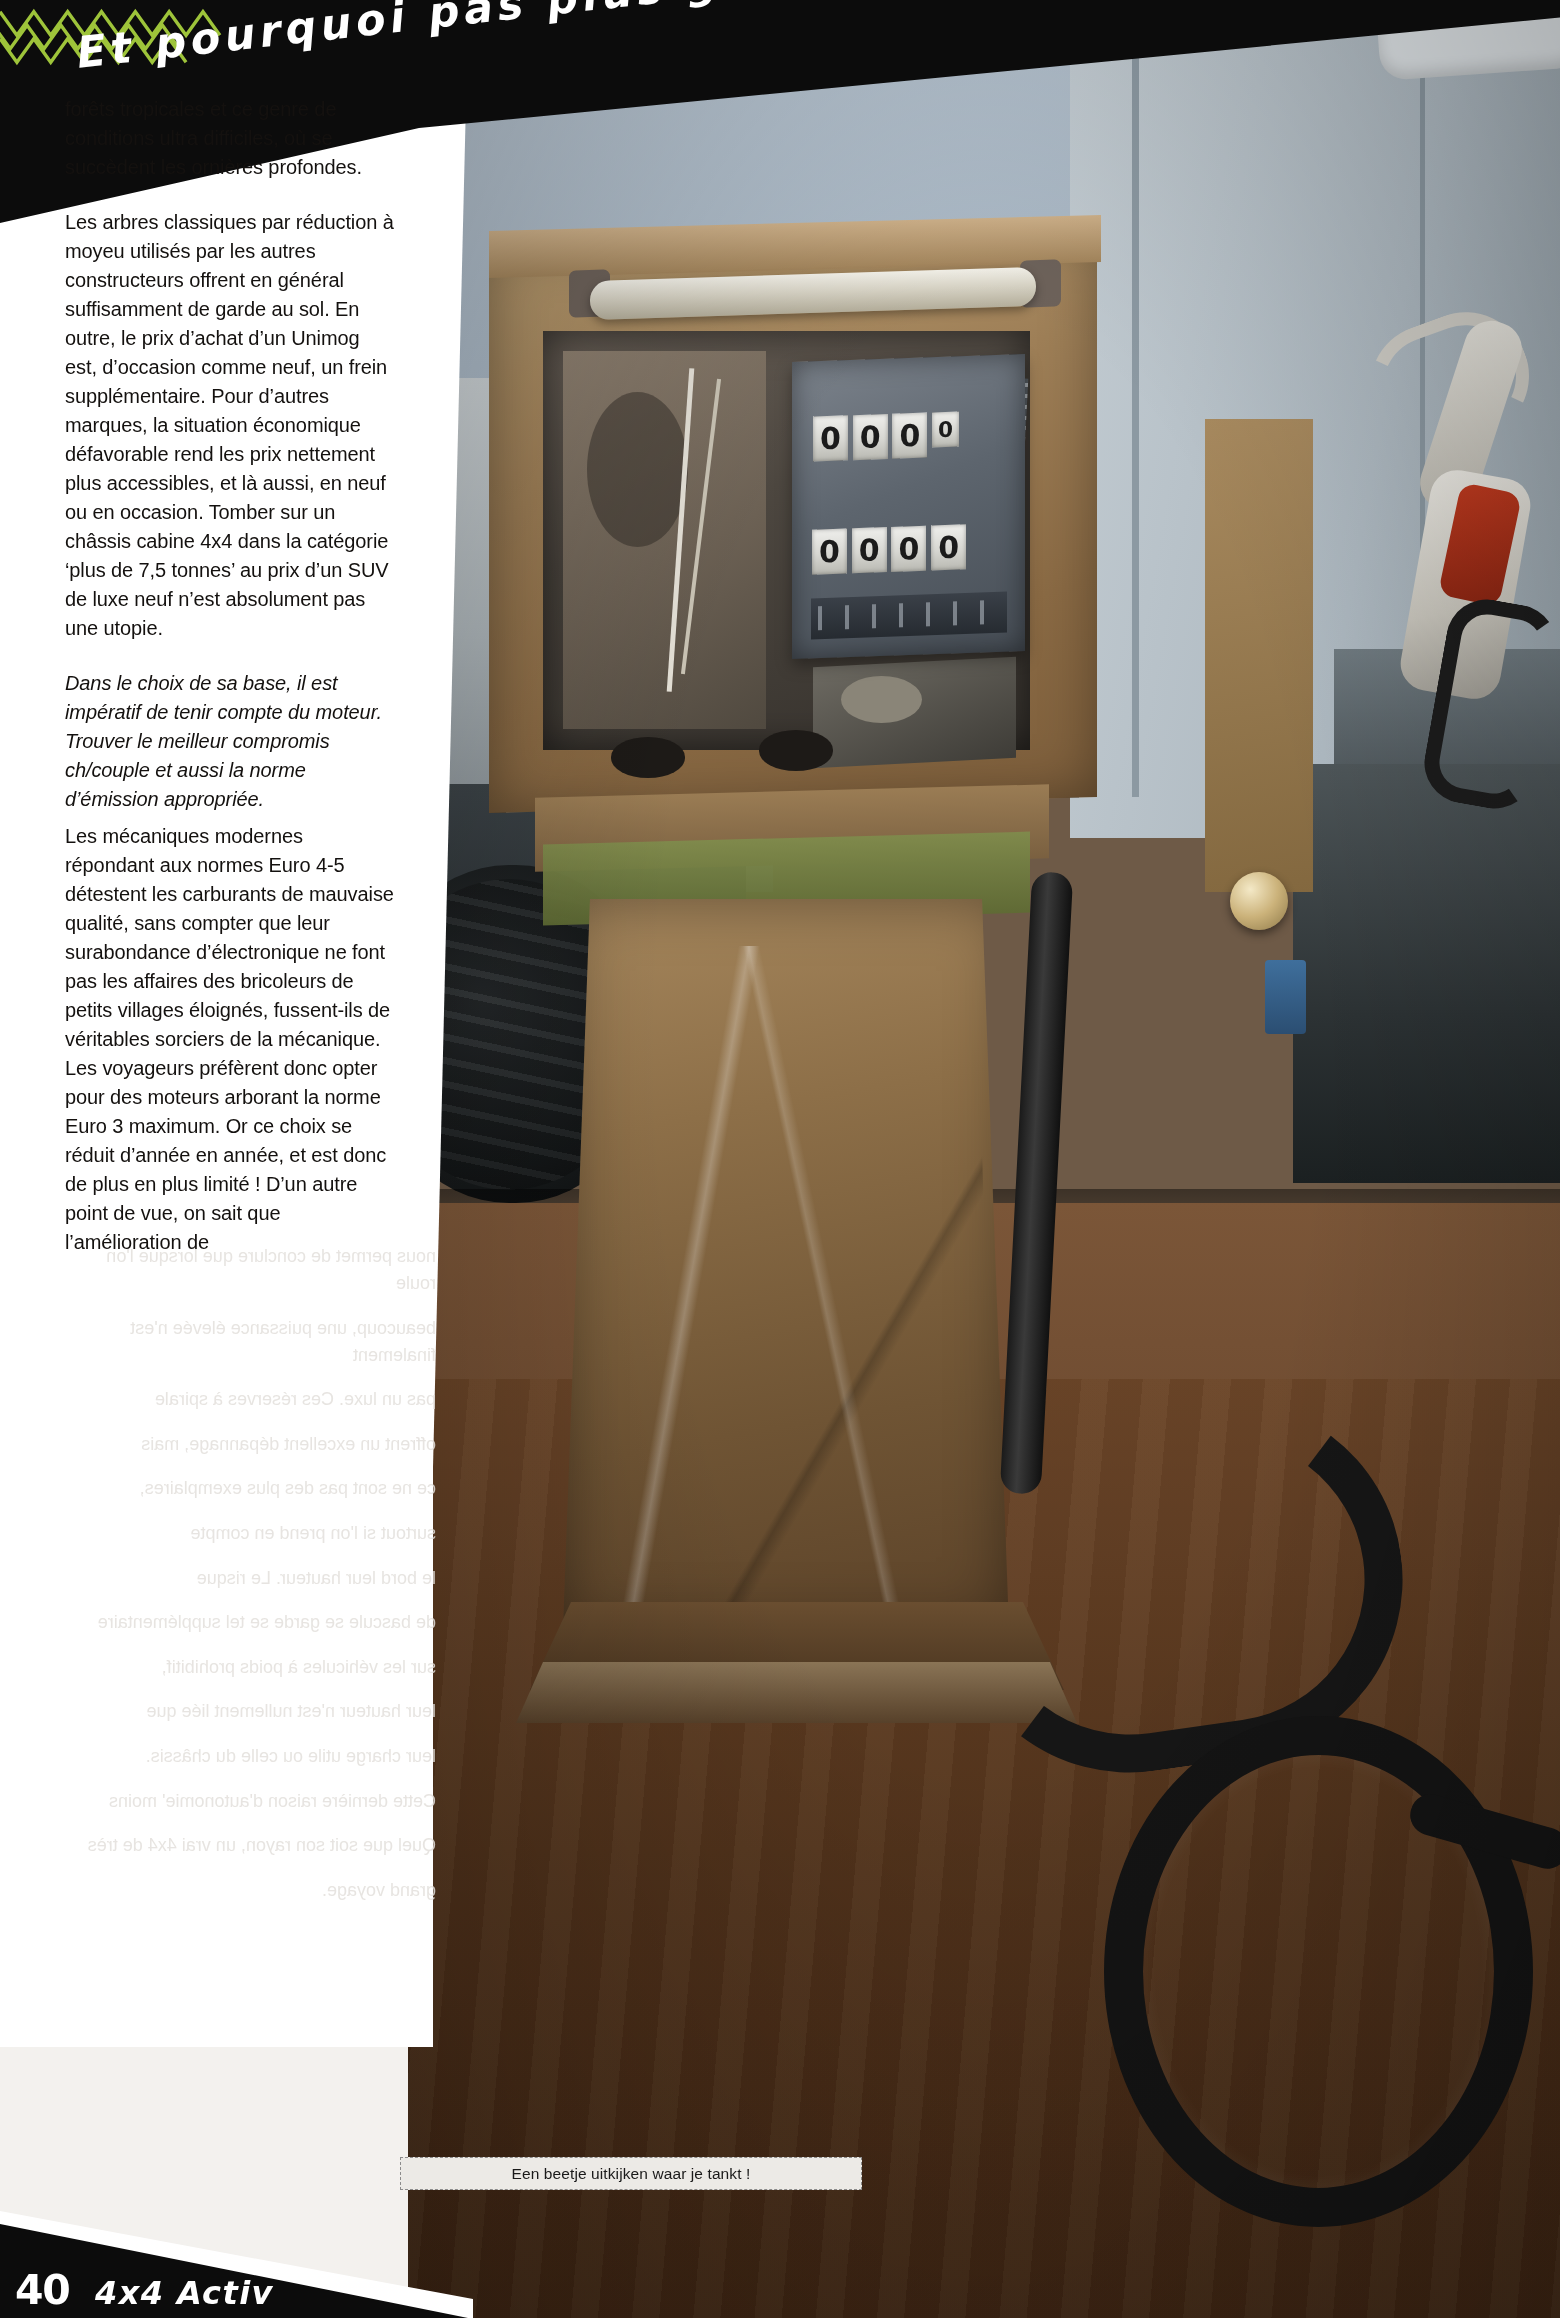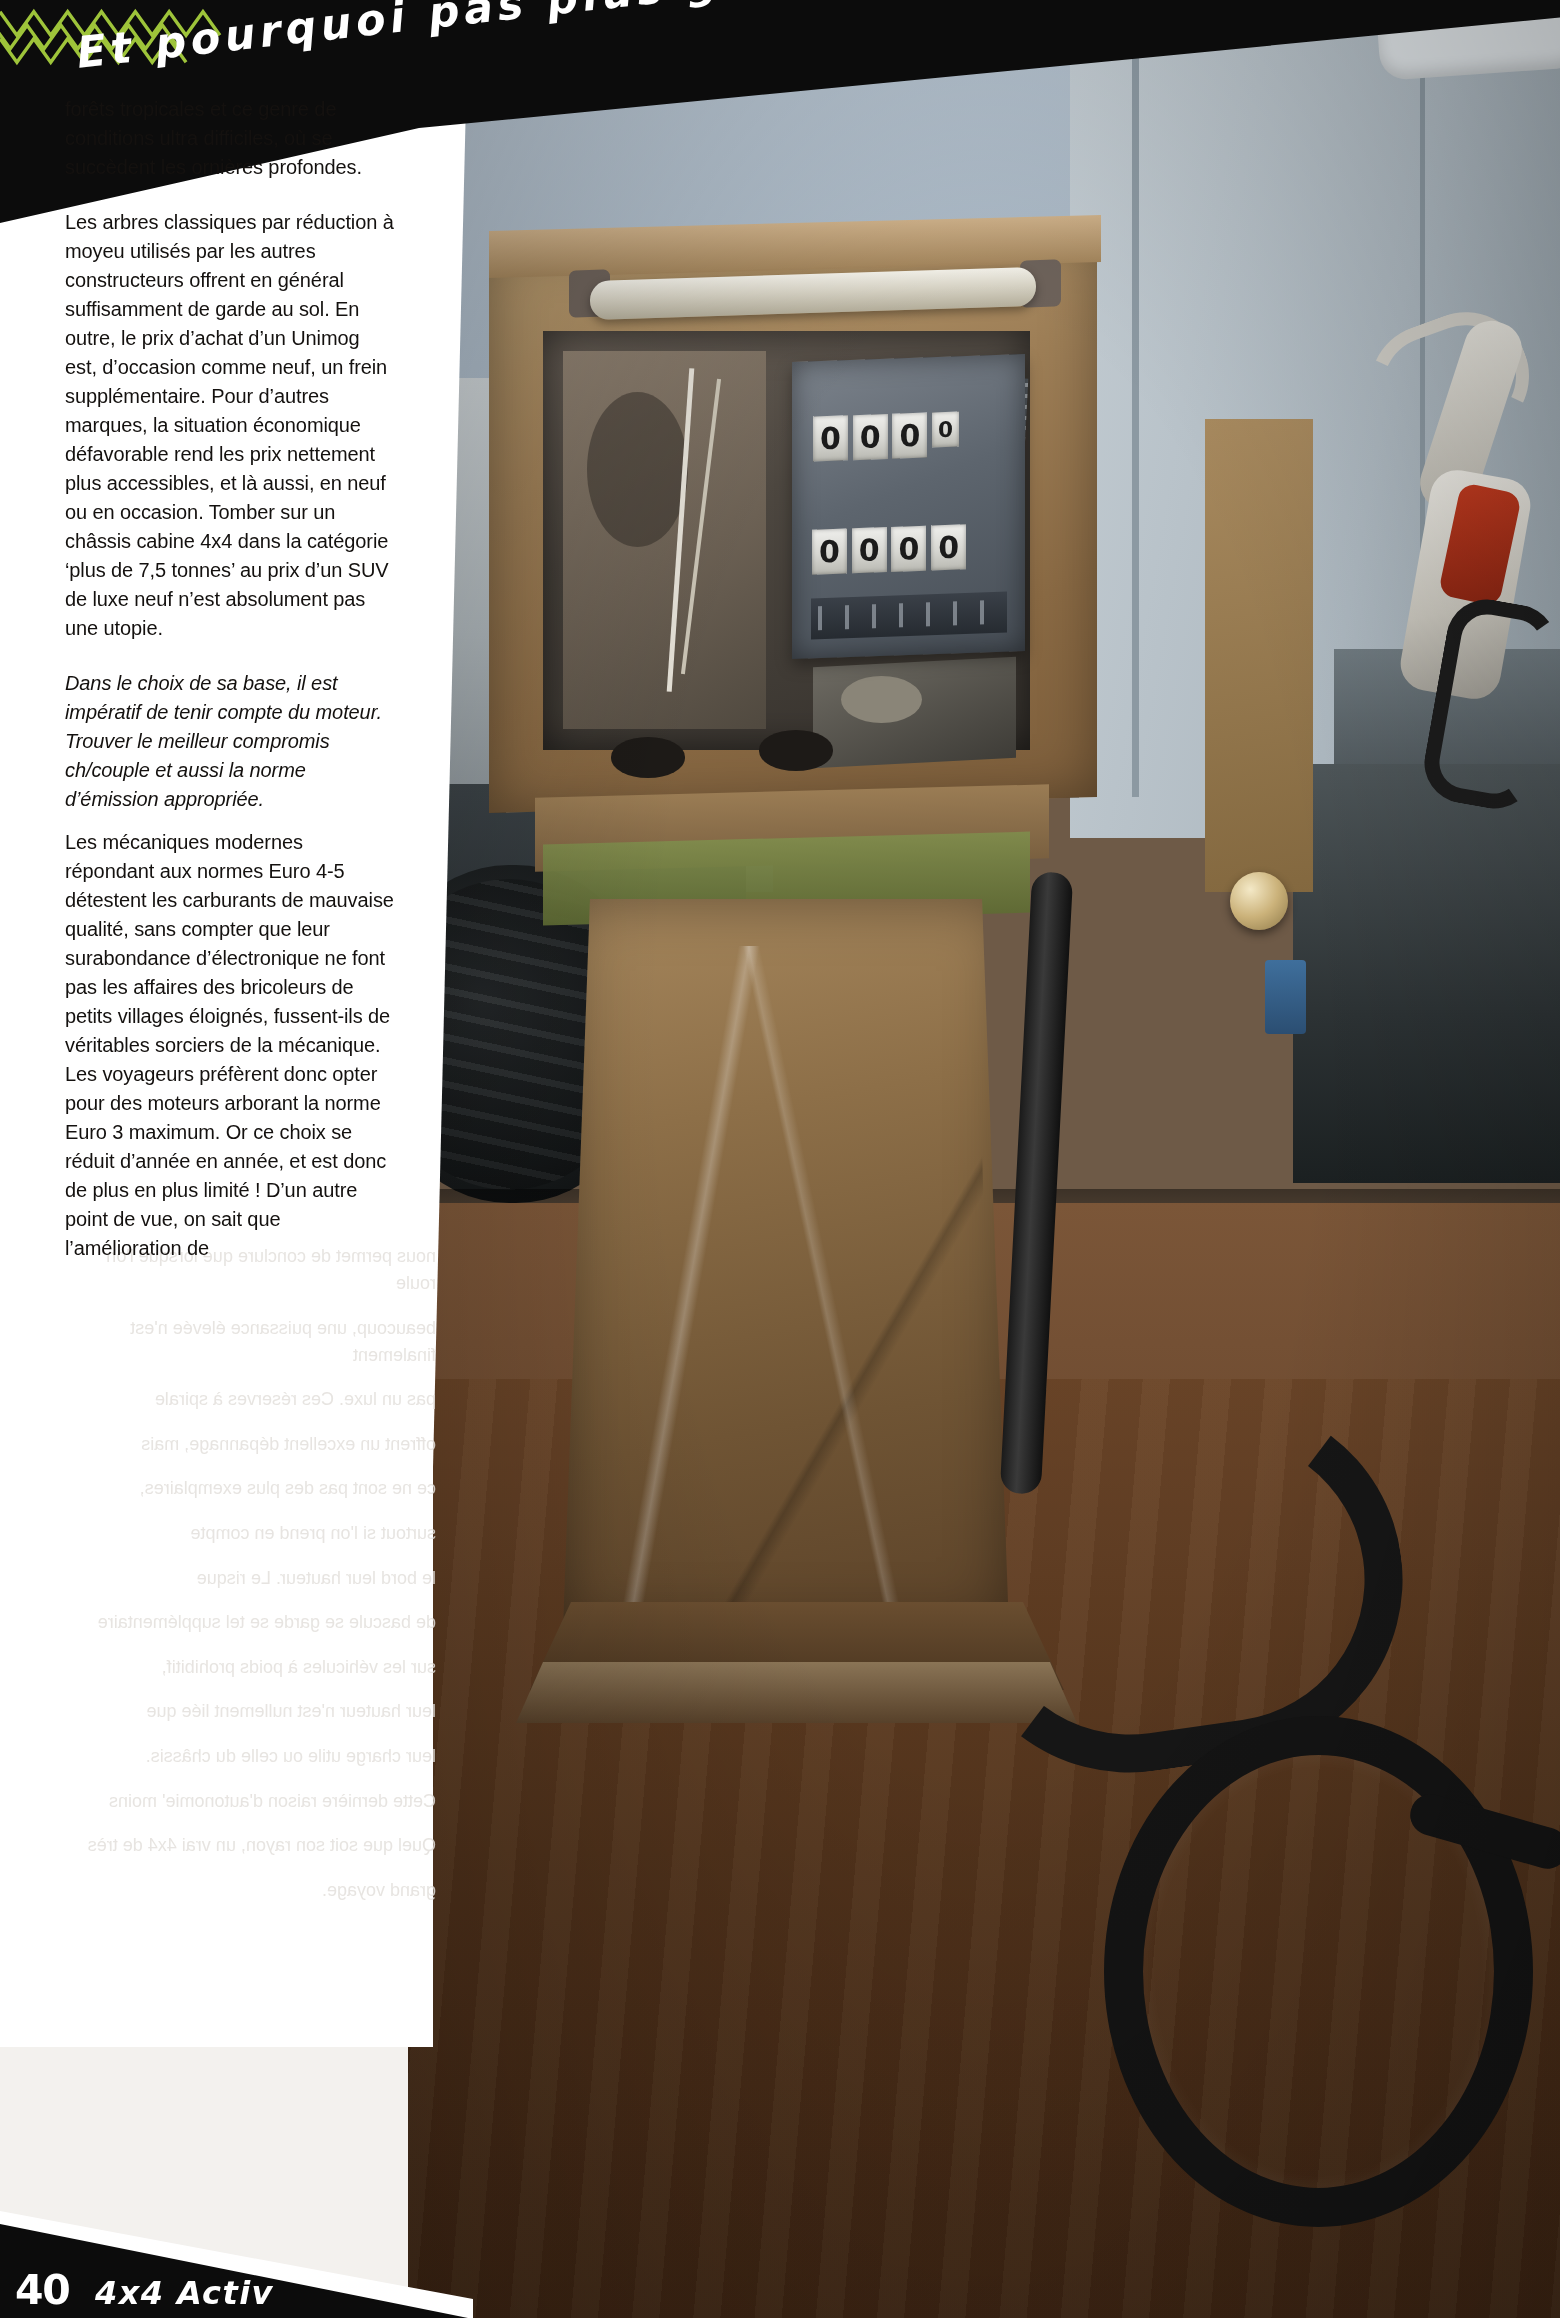--- a/index.html
+++ b/index.html
@@ -87,21 +87,21 @@
     top: 95px;
     width: 331px;
     z-index: 6;
     color: #14110f;
     font-family: "Liberation Sans", sans-serif;
     font-size: 20px;
     line-height: 29px;
     letter-spacing: -0.1px;
   }
   .body-text p { margin: 0 0 26px 0; }
-  .body-text p.italic { font-style: italic; margin-bottom: 14px; }
+  .body-text p.italic { font-style: italic; margin-bottom: 8px; }
   .body-text p.tight { margin-bottom: 0; }
 
   
   .ghost-block {
     position: absolute;
     left: 71px;
     top: 1243px;
     width: 365px;
     z-index: 5;
     color: #e3e0dc;
@@ -666,20 +666,23 @@
   <svg class="zigzag" viewBox="0 0 640 95" preserveAspectRatio="none">
     <g fill="none" stroke="#9ec43a" stroke-width="5">
       <polyline points="0,10 25,45 50,10 75,45 100,10 125,45 150,10 175,45 200,10 225,45 250,10 275,45 300,10 325,45"></polyline>
       <polyline points="0,50 25,85 50,50 75,85 100,50 125,85 150,50 175,85 200,50 225,85 250,50 275,85"></polyline>
       <polyline points="-10,30 15,65 40,30 65,65 90,30 115,65 140,30 165,65 190,30 215,65 240,30 265,65"></polyline>
     </g>
   </svg>
 
   <div class="headline">Et pourquoi pas plus grand?</div>
 
+  <div class="caption">
+    <span>Een beetje uitkijken waar je tankt !</span>
+  </div>
 
   <div class="bottom-white"></div>
   <div class="bottom-wedge"></div>
   <div class="folio">40</div>
   <div class="mag-title">4x4 Activ</div>
 
   <div class="right-edge"></div>
 </div>
 
 

